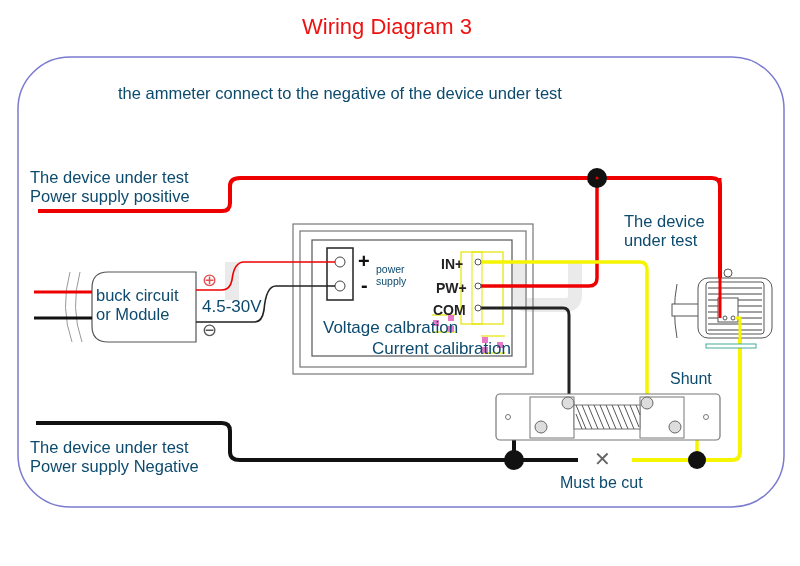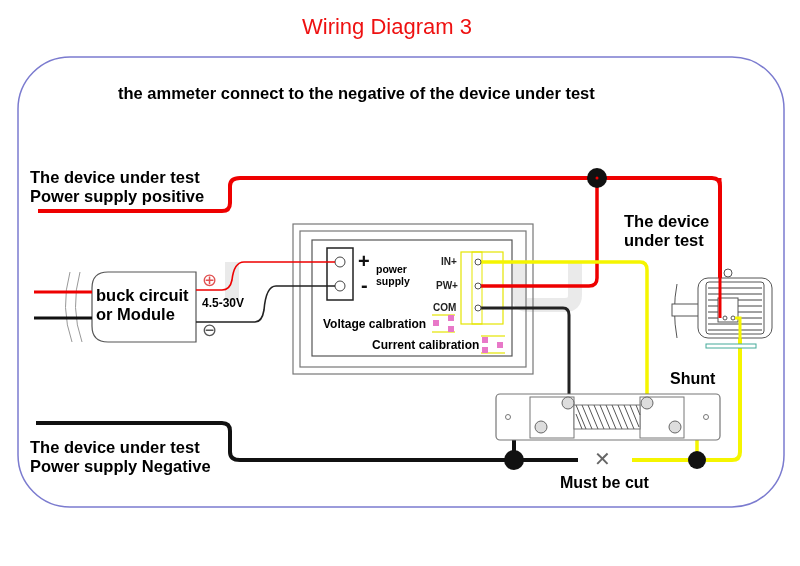--- a/index.html
+++ b/index.html
@@ -1,24 +1,24 @@
 <!DOCTYPE html>
 <html><head>
 <meta charset="utf-8">
 <style>
   html, body { margin: 0; padding: 0; background: #ffffff; }
   body { width: 800px; height: 566px; position: relative; overflow: hidden; font-family: "Liberation Sans", sans-serif; }
   #stage { position: absolute; left: 0; top: 0; width: 800px; height: 484px; padding-left: 28px; }
-  .lbl { position: absolute; color: #000000; font-family: "Liberation Sans", sans-serif; font-weight: bold; white-space: pre; line-height: 1.15; }
+  .lbl { position: absolute; color: #0c4a6e; font-family: "Liberation Sans", sans-serif; font-weight: normal; white-space: pre; line-height: 1.15; }
   .title { font-size: 22px; font-weight: normal; color: #ee1111; }
   .big { font-size: 16.5px; }
   .mid { font-size: 16px; }
-  .small { font-size: 12px; }
+  .small { font-size: 17px; }
   .tiny { font-size: 10px; }
-  .pin { position: absolute; font-family: "Liberation Sans", sans-serif; font-weight: bold; font-size: 10px; color: #222; }
+  .pin { position: absolute; font-family: "Liberation Sans", sans-serif; font-weight: bold; font-size: 14px; color: #222; }
   .sign { position: absolute; font-family: "Liberation Sans", sans-serif; font-weight: bold; color: #111; }
 </style>
 </head>
 <body>
 
 <div id="stage">
   <svg width="800" height="566" viewBox="0 0 800 566" xmlns="http://www.w3.org/2000/svg" style="position:absolute;left:0;top:0;">
 
     <rect x="18" y="57" width="766" height="450" rx="52" ry="52" fill="none" stroke="#7b7bcf" stroke-width="1.5"></rect>
 

